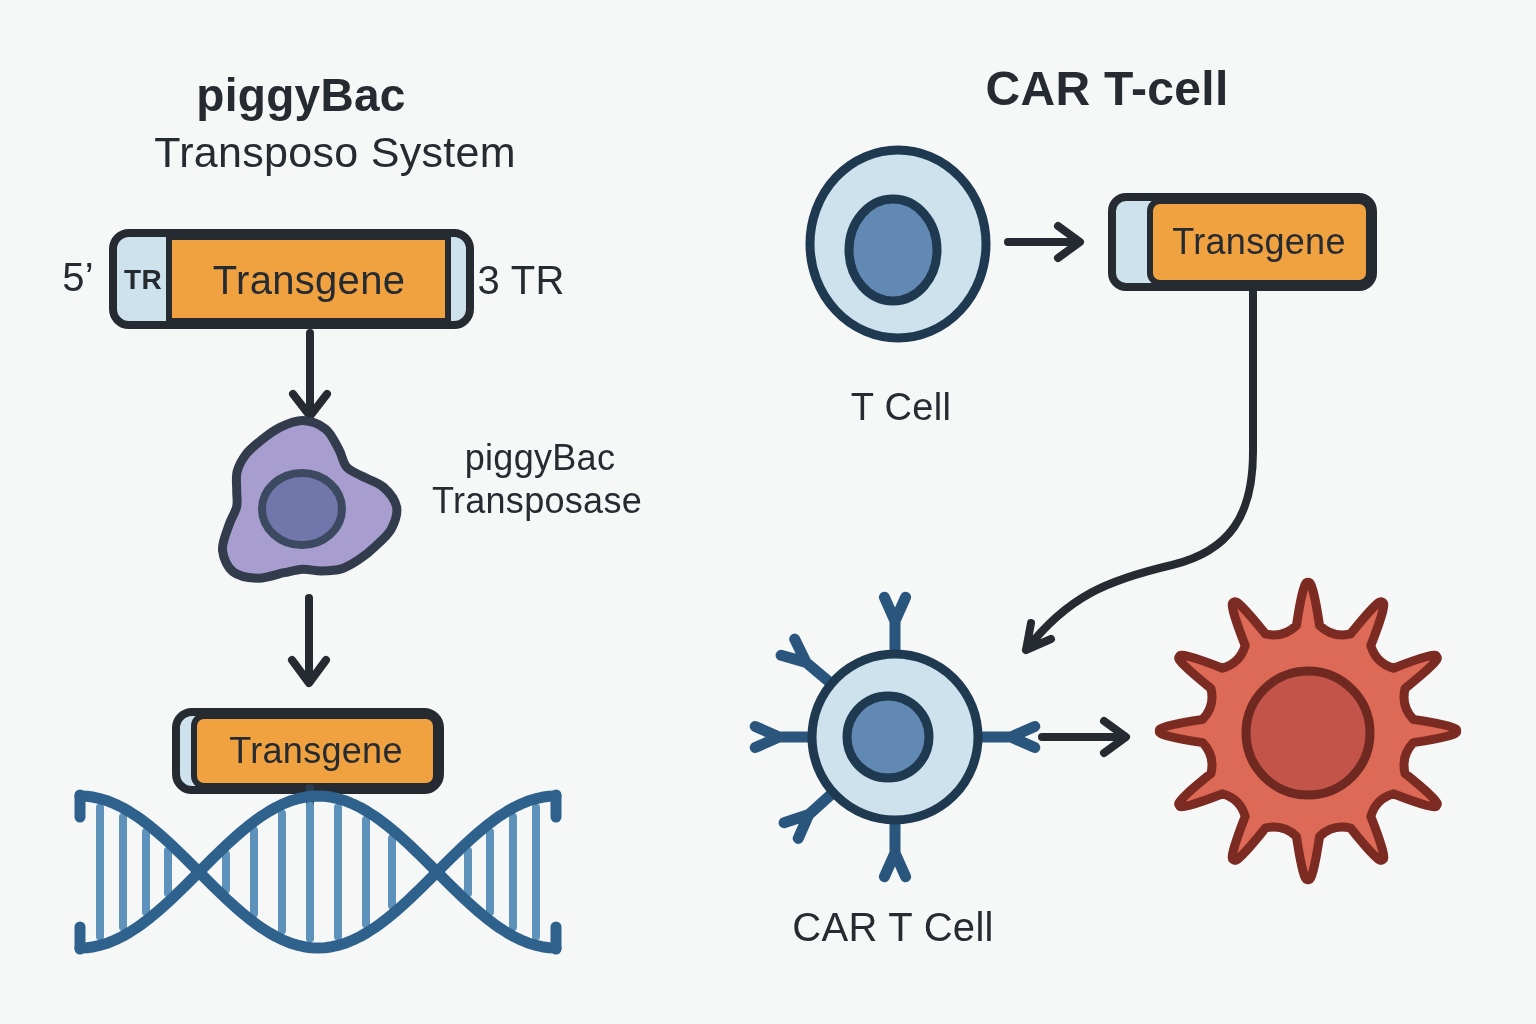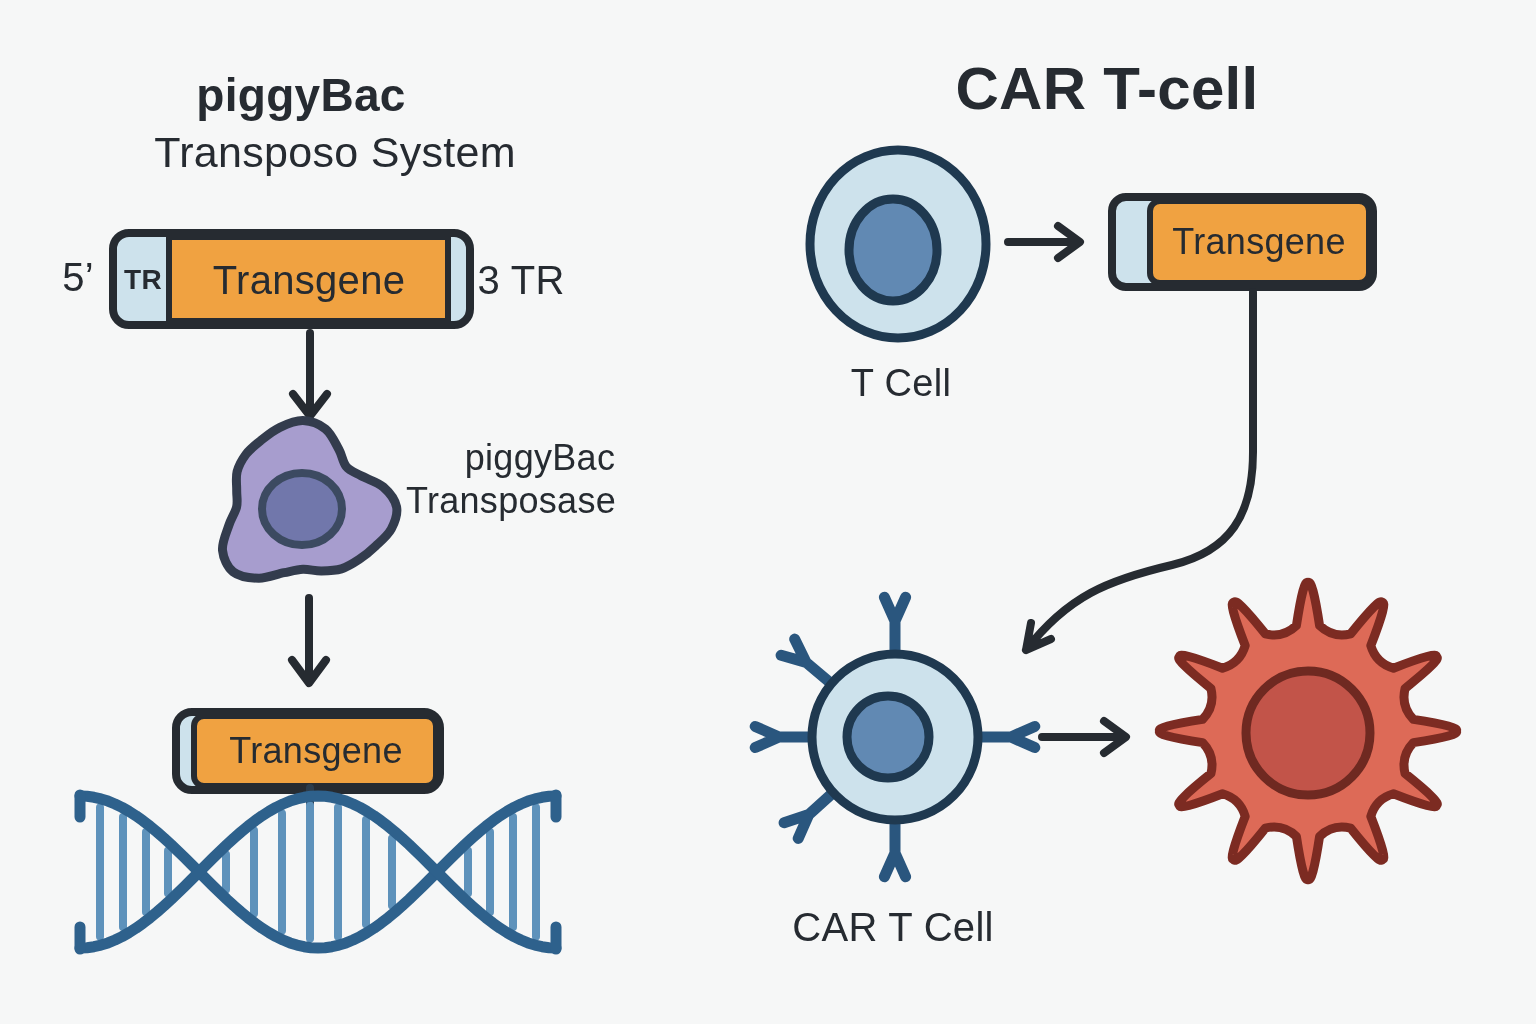--- a/index.html
+++ b/index.html
@@ -10,21 +10,21 @@
     --dna-strand:#2e618c; --dna-rung:#5e92bb;
     --cancer-body:#dd6a57; --cancer-border:#7c2b22; --cancer-nucleus:#c25449; --cancer-nucleus-ring:#6f2921;
   }
   html,body{margin:0;padding:0;background:#e9eaeb;}
   .stage{position:relative;width:1536px;height:1024px;background:var(--background);
          font-family:"Liberation Sans",sans-serif;overflow:hidden;}
   .stage svg{position:absolute;left:0;top:0;}
   .label{position:absolute;transform:translate(-50%,-50%);color:var(--ink);
          white-space:nowrap;letter-spacing:.3px;text-align:left;line-height:1.2;}
   .w700{font-weight:700}.w600{font-weight:400}
-  .fs48{font-size:60px}.fs46{font-size:46px}.fs43{font-size:43px}.fs40{font-size:40px}
+  .fs48{font-size:48px}.fs46{font-size:46px}.fs43{font-size:43px}.fs40{font-size:40px}
   .fs38{font-size:38px}.fs36{font-size:36px}.fs33{font-size:28px}
   
   .arrow{stroke:var(--ink);stroke-width:8;fill:none;stroke-linecap:round;stroke-linejoin:round}
   .box-border{fill:none;stroke:var(--ink);stroke-width:8}
   .lb-fill{fill:var(--light-blue)}
   .orange-seg{fill:var(--orange);stroke:var(--ink);stroke-width:6}
   .blob{fill:var(--purple-body);stroke:var(--purple-border);stroke-width:9;stroke-linejoin:round}
   .blob-nuc{fill:var(--purple-nucleus);stroke:var(--purple-nucleus-ring);stroke-width:8}
   .cell-body{fill:var(--light-blue);stroke:var(--cell-border);stroke-width:9}
   .cell-nuc{fill:var(--nucleus-blue);stroke:var(--cell-border);stroke-width:9}
@@ -118,20 +118,20 @@
     </g>
   </svg>
 
   <div class="label w700 fs46" style="left:301px;top:96px">piggyBac</div>
   <div class="label w600 fs43" style="left:335px;top:153px">Transposo System</div>
   <div class="label w600 fs40" style="left:78px;top:277px">5’</div>
   <div class="label w700 fs33" style="left:143px;top:280px">TR</div>
   <div class="label w600 fs40" style="left:309px;top:280px">Transgene</div>
   <div class="label w600 fs40" style="left:521px;top:280px">3 TR</div>
   <div class="label w600 fs36" style="left:540px;top:458px">piggyBac</div>
-  <div class="label w600 fs36" style="left:511px;top:501px">Transposase</div>
+  <div class="label w600 fs36" style="left:537px;top:501px">Transposase</div>
   <div class="label w600 fs36" style="left:316px;top:751px">Transgene</div>
 
   <div class="label w700 fs48" style="left:1107px;top:89px">CAR T-cell</div>
-  <div class="label w600 fs38" style="left:901px;top:384px">T Cell</div>
+  <div class="label w600 fs38" style="left:901px;top:408px">T Cell</div>
   <div class="label w600 fs36" style="left:1259px;top:242px">Transgene</div>
   <div class="label w600 fs40" style="left:893px;top:927px">CAR T Cell</div>
 </div>
 
 </body></html>

